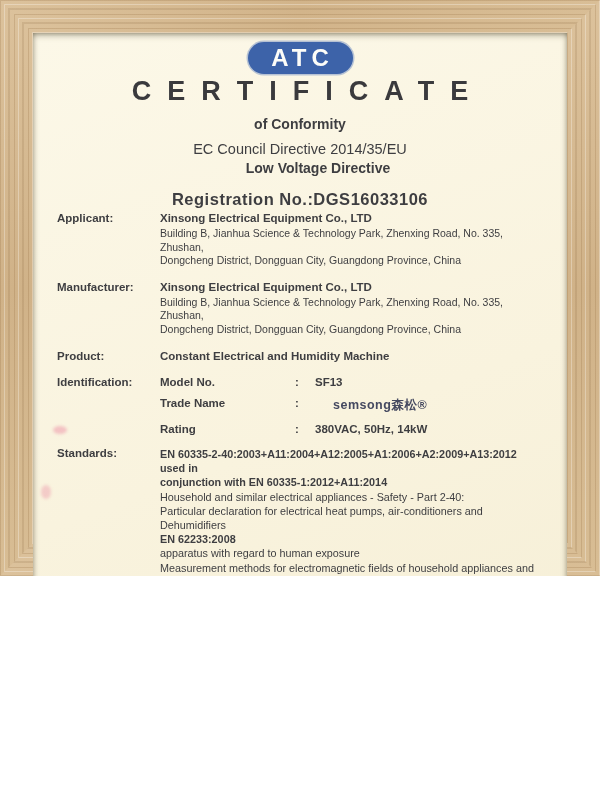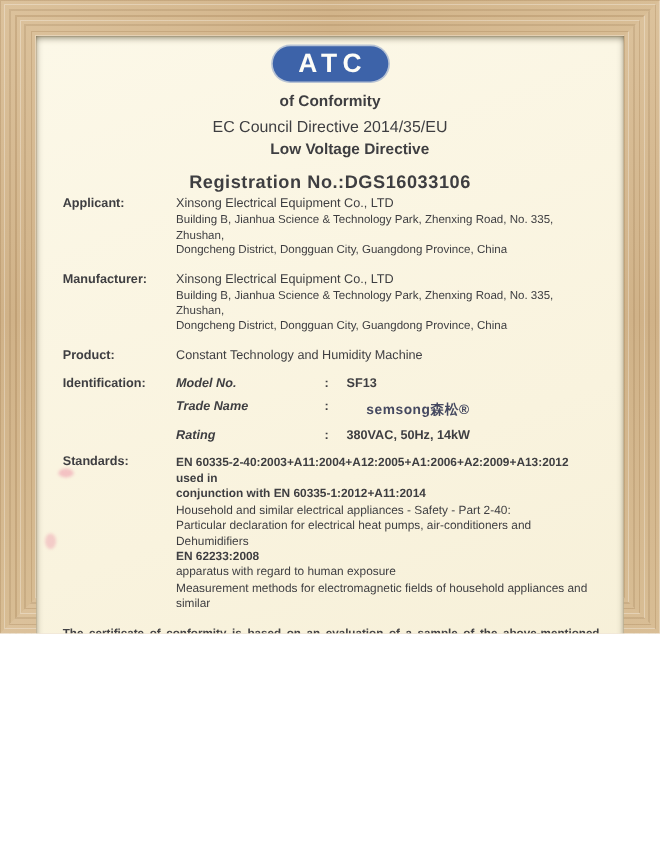--- a/index.html
+++ b/index.html
@@ -57,25 +57,25 @@
   .cert-title { margin-top:2px; text-align:center; font-size:27px; font-weight:bold;
     letter-spacing:16px; padding-left:16px; color:#3a3a3d; }
   .subtitle { margin-top:9px; text-align:center; font-size:14px; font-weight:bold; }
   .directive1 { margin-top:9px; text-align:center; font-size:14.5px; font-weight:normal; }
   .directive2 { margin-top:3px; text-align:center; font-size:14px; font-weight:bold;padding-left:36px; }
   .registration { margin-top:14px; text-align:center; font-size:16.5px; font-weight:bold; letter-spacing:.5px; }
 
   
   .row { display:grid; grid-template-columns:103px 1fr; padding:0 22px 0 24px; }
   .row .lbl { font-size:11.5px; font-weight:bold; }
-  .name { font-size:11.5px; font-weight:normal; }
+  .name { font-size:11.5px; font-weight:bold; }
   .addr { font-size:10.5px; line-height:13.5px; margin-top:3px; }
   .addr + .addr { margin-top:0; }
   .id-grid { display:grid; grid-template-columns:135px 20px 1fr; row-gap:9px; }
-  .id-name { font-size:11.5px; font-weight:bold;font-style:italic; }
+  .id-name { font-size:11.5px; font-weight:bold; }
   .id-colon { font-size:11.5px; font-weight:bold; }
   .id-val { font-size:11.5px; font-weight:bold; }
   .trade-logo { font-size:12.5px; font-weight:bold; letter-spacing:.5px; color:#454960;margin-left:18px; }
   .std-line { font-size:10.8px; line-height:14.2px; }
   .std-line.b { font-weight:bold; }
 
   .declaration {
     margin:13px 22px 0 24px; text-align:justify;
     font-size:10.6px; font-weight:bold; line-height:15.5px; color:#414144;
   }
@@ -118,20 +118,21 @@
     <div class="speck" style="left:20px;top:393px;width:14px;height:8px;background:rgba(231,100,140,.35);"></div>
     <div class="speck" style="left:8px;top:452px;width:10px;height:14px;background:rgba(231,100,140,.28);"></div>
     <div class="speck" style="left:48px;top:578px;width:32px;height:26px;background:rgba(231,100,140,.20);"></div>
     <div class="speck" style="left:70px;top:602px;width:12px;height:10px;background:rgba(231,100,140,.30);"></div>
     <div class="speck" style="left:330px;top:560px;width:12px;height:8px;background:rgba(231,100,140,.25);"></div>
     <div class="speck" style="left:100px;top:640px;width:9px;height:8px;background:rgba(231,100,140,.25);"></div>
 
     <div class="logo-pill">
       <span>ATC</span>
     </div>
+    <div class="cert-title">CERTIFICATE</div>
     <div class="subtitle">of Conformity</div>
     <div class="directive1">EC Council Directive 2014/35/EU</div>
     <div class="directive2">Low Voltage Directive</div>
     <div class="registration">Registration No.:DGS16033106</div>
 
     <div class="row" style="margin-top:3px">
       <div class="lbl">Applicant:</div>
       <div>
         <div class="name">Xinsong Electrical Equipment Co., LTD</div>
         <div class="addr">Building B, Jianhua Science &amp; Technology Park, Zhenxing Road, No. 335, Zhushan,</div>
@@ -143,21 +144,21 @@
       <div class="lbl">Manufacturer:</div>
       <div>
         <div class="name">Xinsong Electrical Equipment Co., LTD</div>
         <div class="addr">Building B, Jianhua Science &amp; Technology Park, Zhenxing Road, No. 335, Zhushan,</div>
         <div class="addr">Dongcheng District, Dongguan City, Guangdong Province, China</div>
       </div>
     </div>
 
     <div class="row" style="margin-top:14px">
       <div class="lbl">Product:</div>
-      <div class="name">Constant Technology and Humidity Machine</div>
+      <div class="name">Constant Electrical and Humidity Machine</div>
     </div>
 
     <div class="row" style="margin-top:14px">
       <div class="lbl">Identification:</div>
       <div class="id-grid">
         <div class="id-name">Model No.</div>
         <div class="id-colon">:</div>
         <div class="id-val">SF13</div>
 
         <div class="id-name">Trade Name</div>

